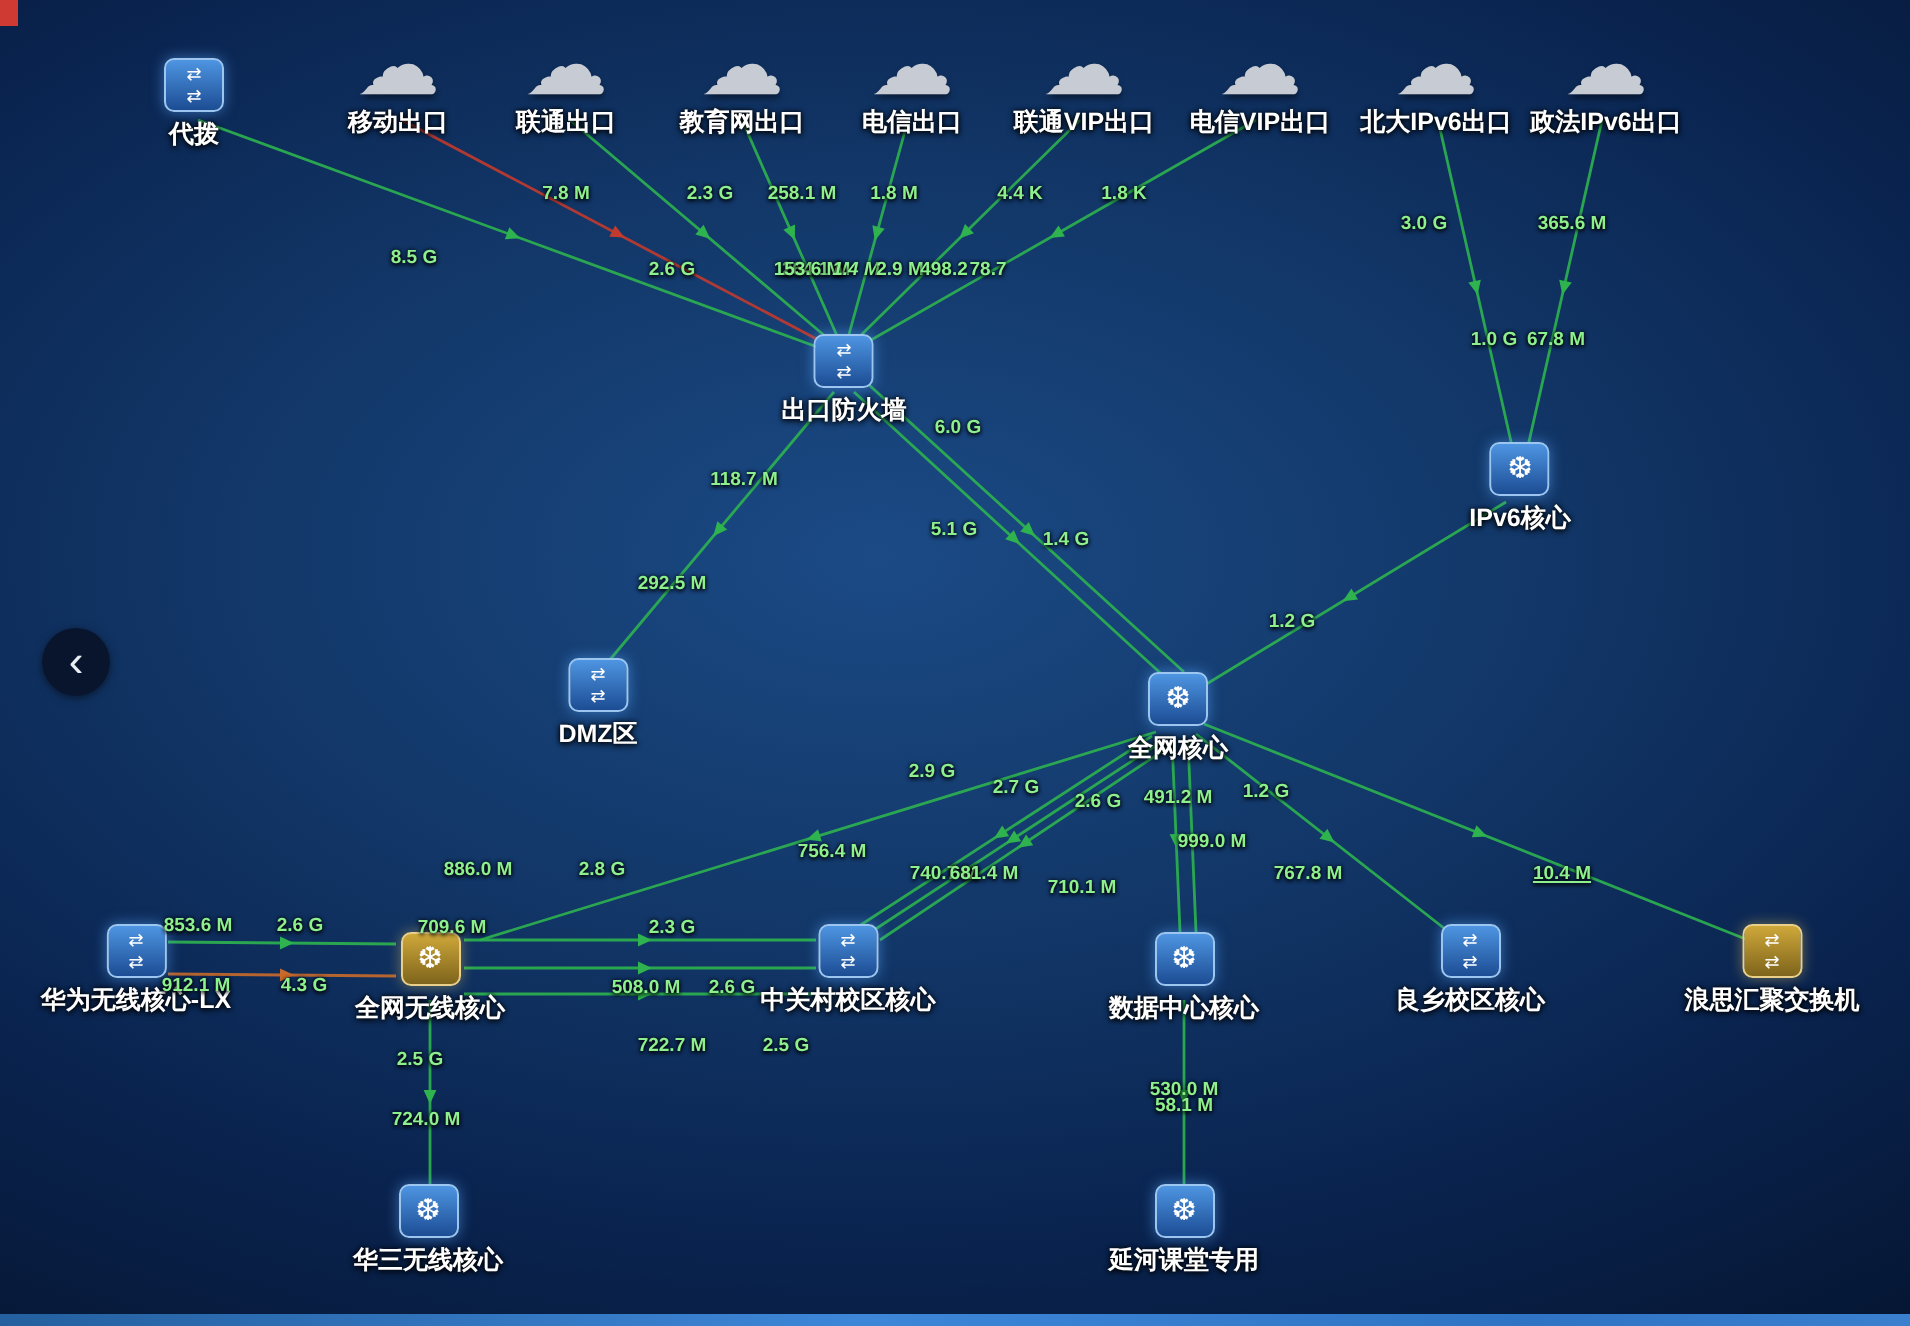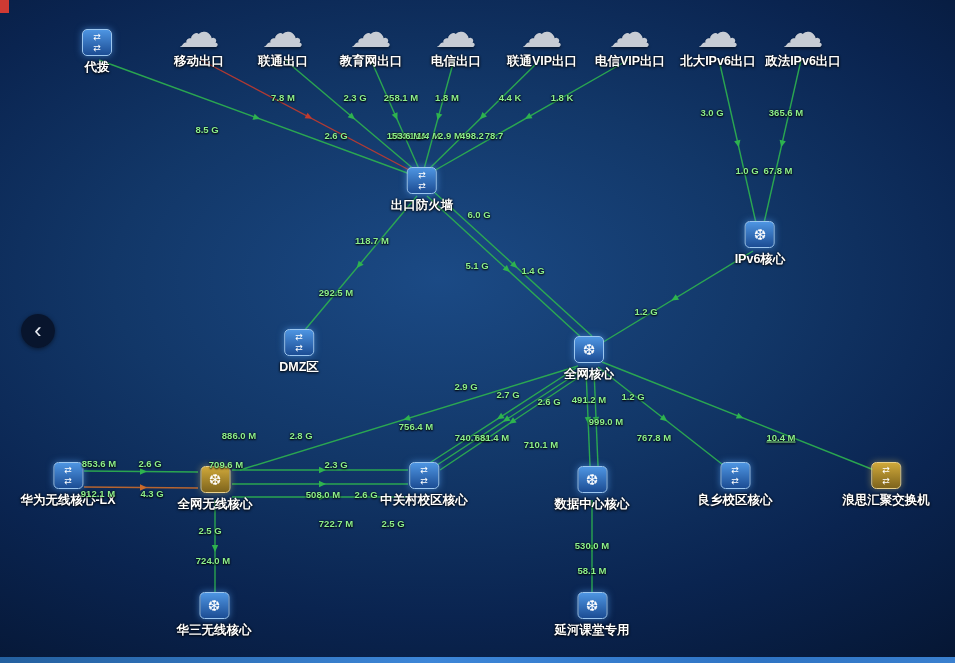--- a/index.html
+++ b/index.html
@@ -236,14 +236,14 @@
     <span class="elabel" style="left: 336px; top: 464px;">2.3 G</span>
     <span class="elabel" style="left: 98px; top: 493px;">912.1 M</span>
     <span class="elabel" style="left: 152px; top: 493px;">4.3 G</span>
     <span class="elabel" style="left: 323px; top: 494px;">508.0 M</span>
     <span class="elabel" style="left: 366px; top: 494px;">2.6 G</span>
     <span class="elabel" style="left: 336px; top: 523px;">722.7 M</span>
     <span class="elabel" style="left: 393px; top: 523px;">2.5 G</span>
     <span class="elabel" style="left: 210px; top: 530px;">2.5 G</span>
     <span class="elabel" style="left: 213px; top: 560px;">724.0 M</span>
     <span class="elabel" style="left: 592px; top: 529px; margin-top: 16px;">530.0 M</span>
-    <span class="elabel" style="left: 592px; top: 570px; text-align: center;">58.1 M</span>
+    <span class="elabel" style="left: 592px; top: 553px; text-align: center;">58.1 M</span>
   </div>
 
 </body></html>

